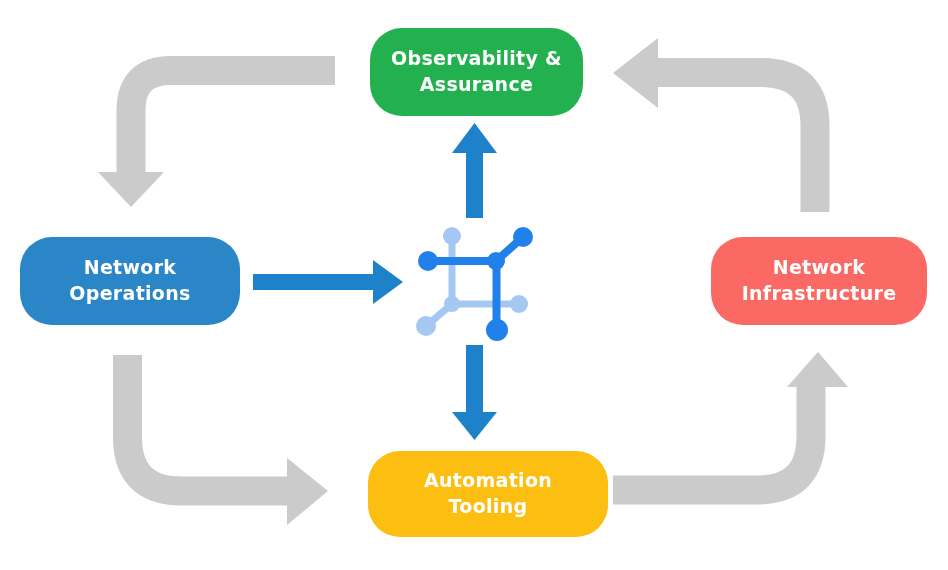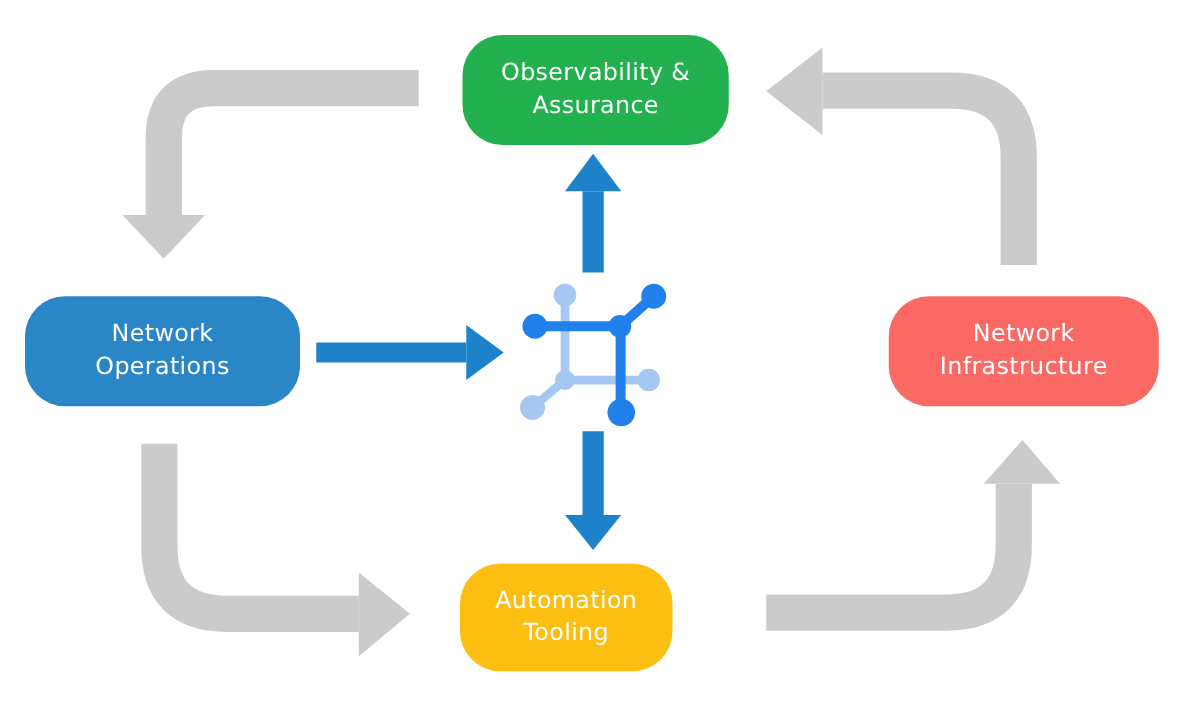--- a/index.html
+++ b/index.html
@@ -26,31 +26,31 @@
   }
   .node {
     position: absolute;
     border-radius: 32px;
     display: flex;
     align-items: center;
     justify-content: center;
     text-align: center;
     color: var(--text-white, #ffffff);
     font-size: 19px;
-    font-weight: 400;
+    font-weight: 700;
     line-height: 1.35;
     letter-spacing: 0.3px;
   }
   .node .label {
     white-space: pre-line;
   }
   .node-observability { left: 370px; top: 28px;  width: 213px; height: 88px; }
   .node-operations    { left: 20px;  top: 237px; width: 220px; height: 88px; }
   .node-infrastructure{ left: 711px; top: 237px; width: 216px; height: 88px; }
-  .node-automation    { left: 368px; top: 451px; width: 170px; height: 86px; }
+  .node-automation    { left: 368px; top: 451px; width: 240px; height: 86px; }
 
   .gray-arrow-path {
     fill: none;
     stroke: var(--arrow-gray, #cbcbcb);
     stroke-width: 29;
   }
   .gray-arrow-head { fill: var(--arrow-gray, #cbcbcb); }
   .blue-arrow { fill: var(--arrow-blue, #1d82c9); }
   .icon-light-line { stroke: var(--icon-blue-light, #a5c8f3); fill: none; }
   .icon-dark-line  { stroke: var(--icon-blue-dark, #2180ea); fill: none; }

